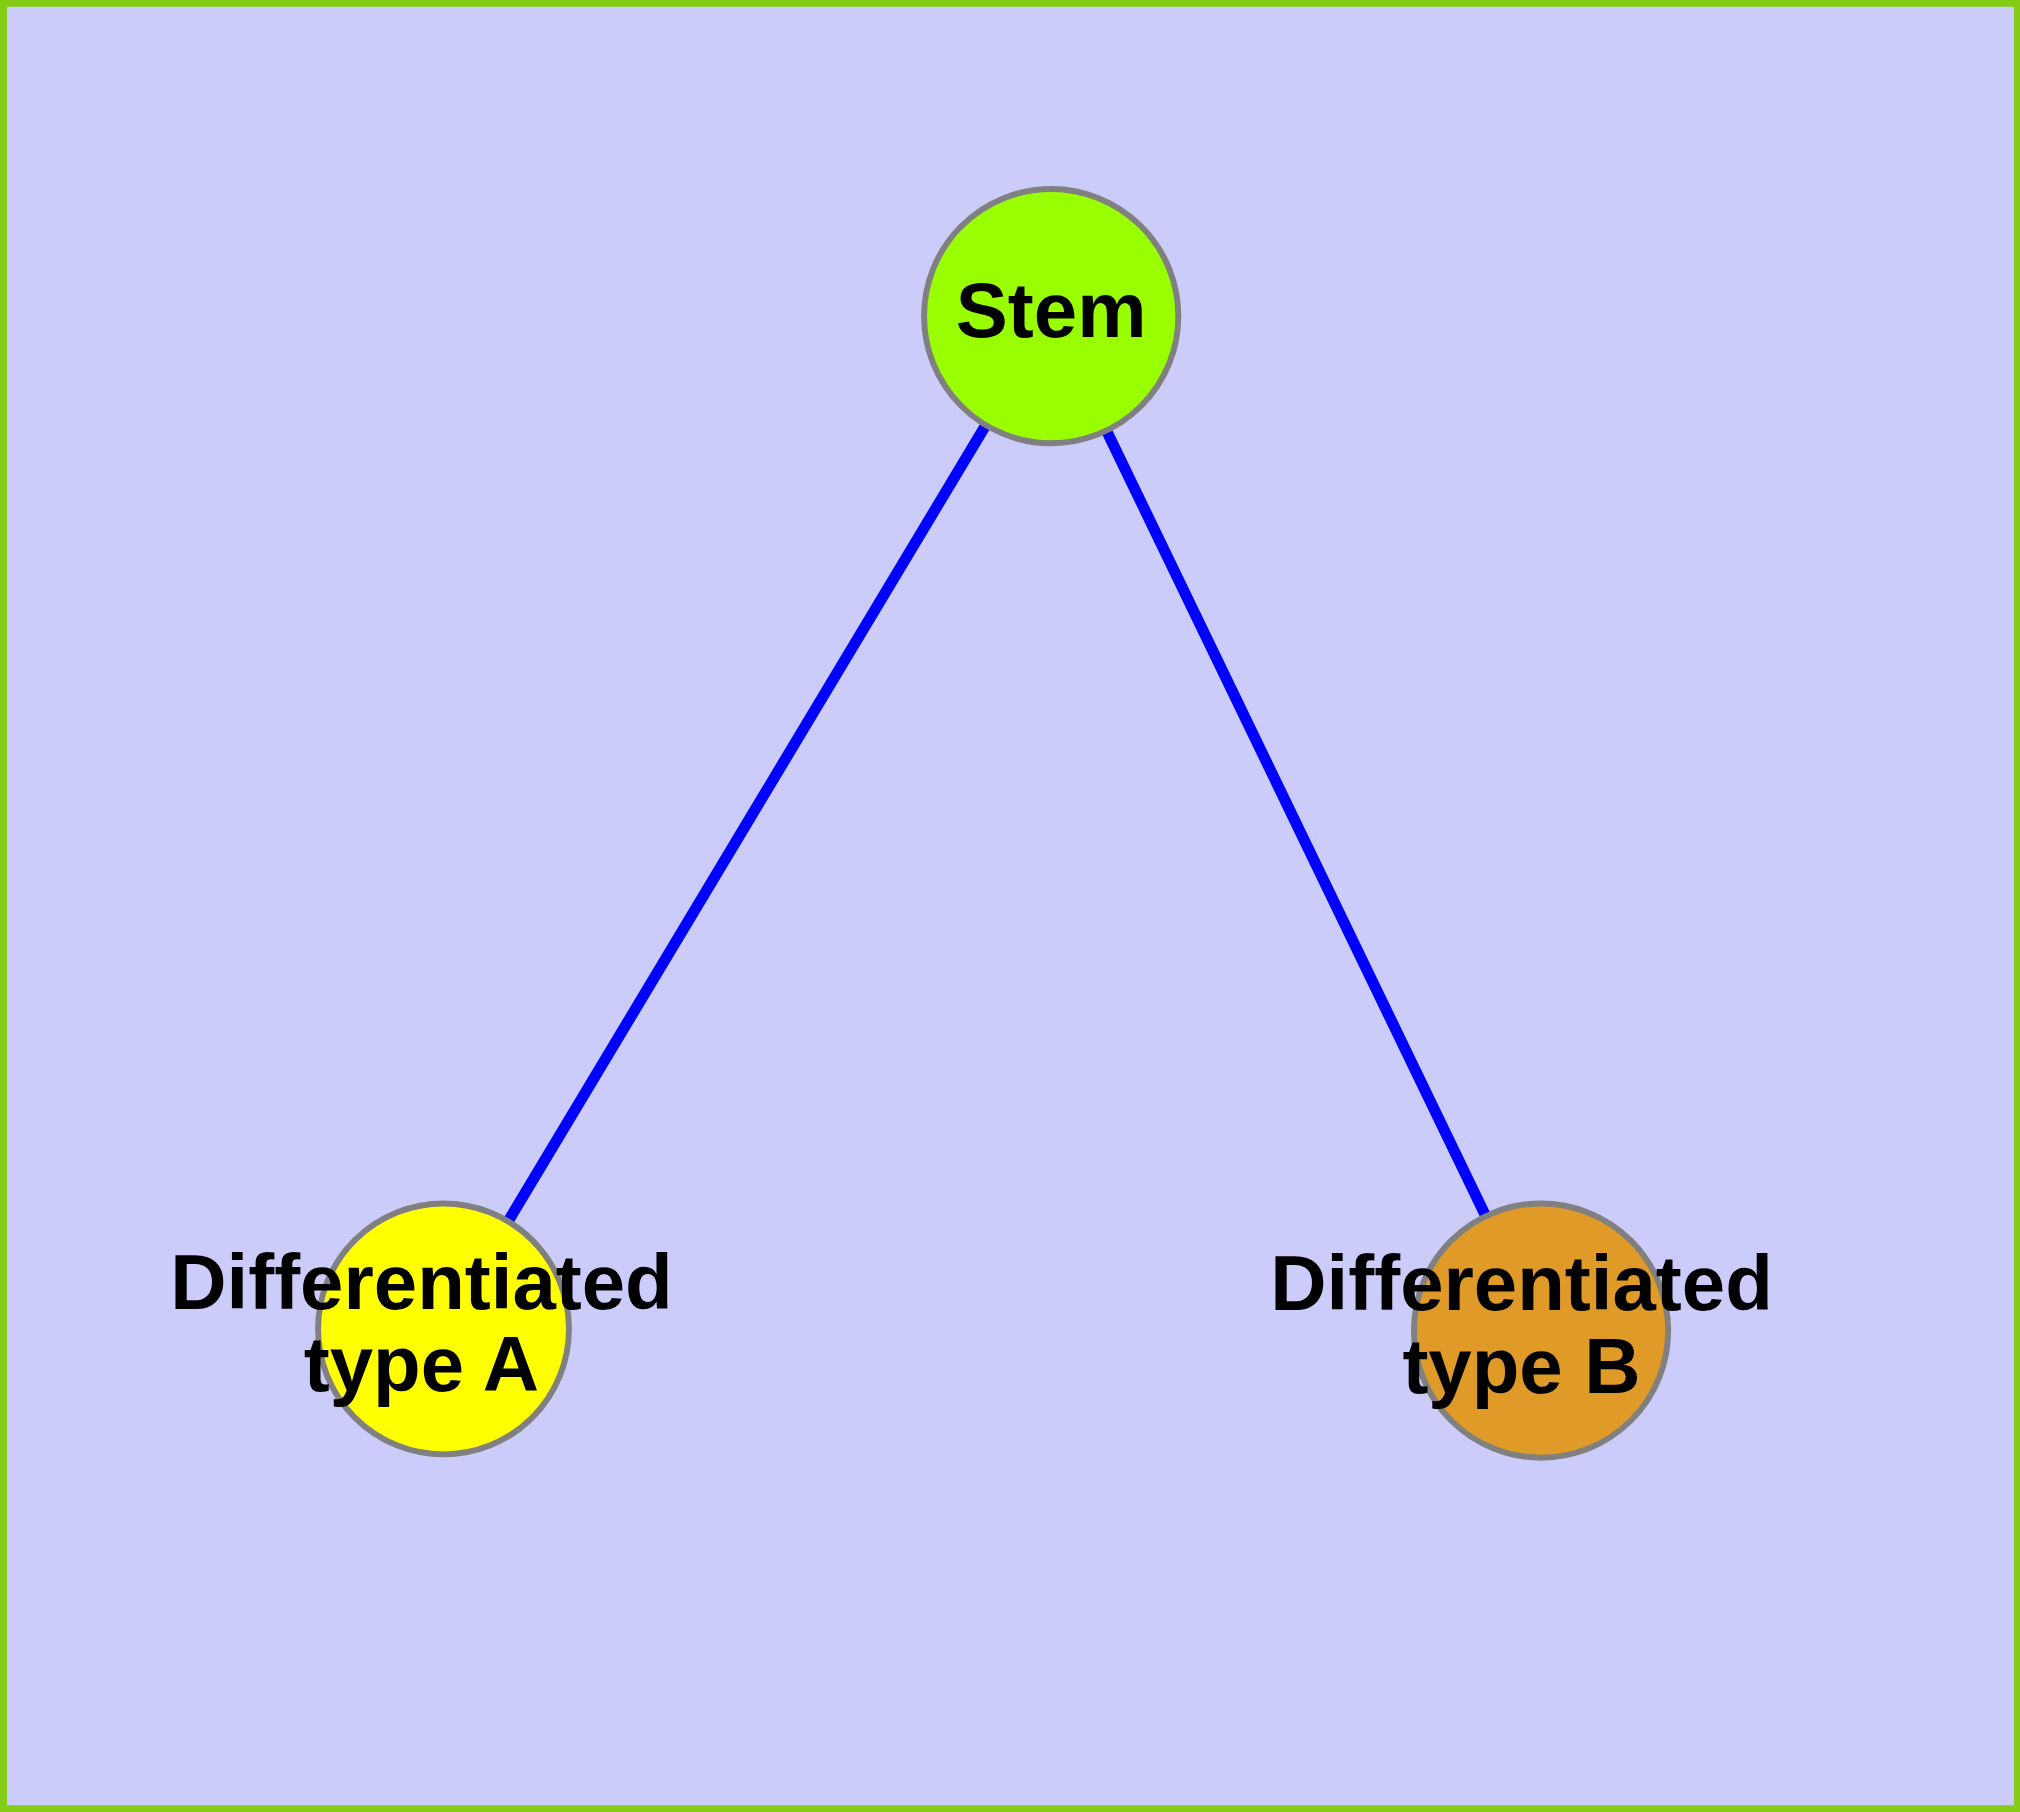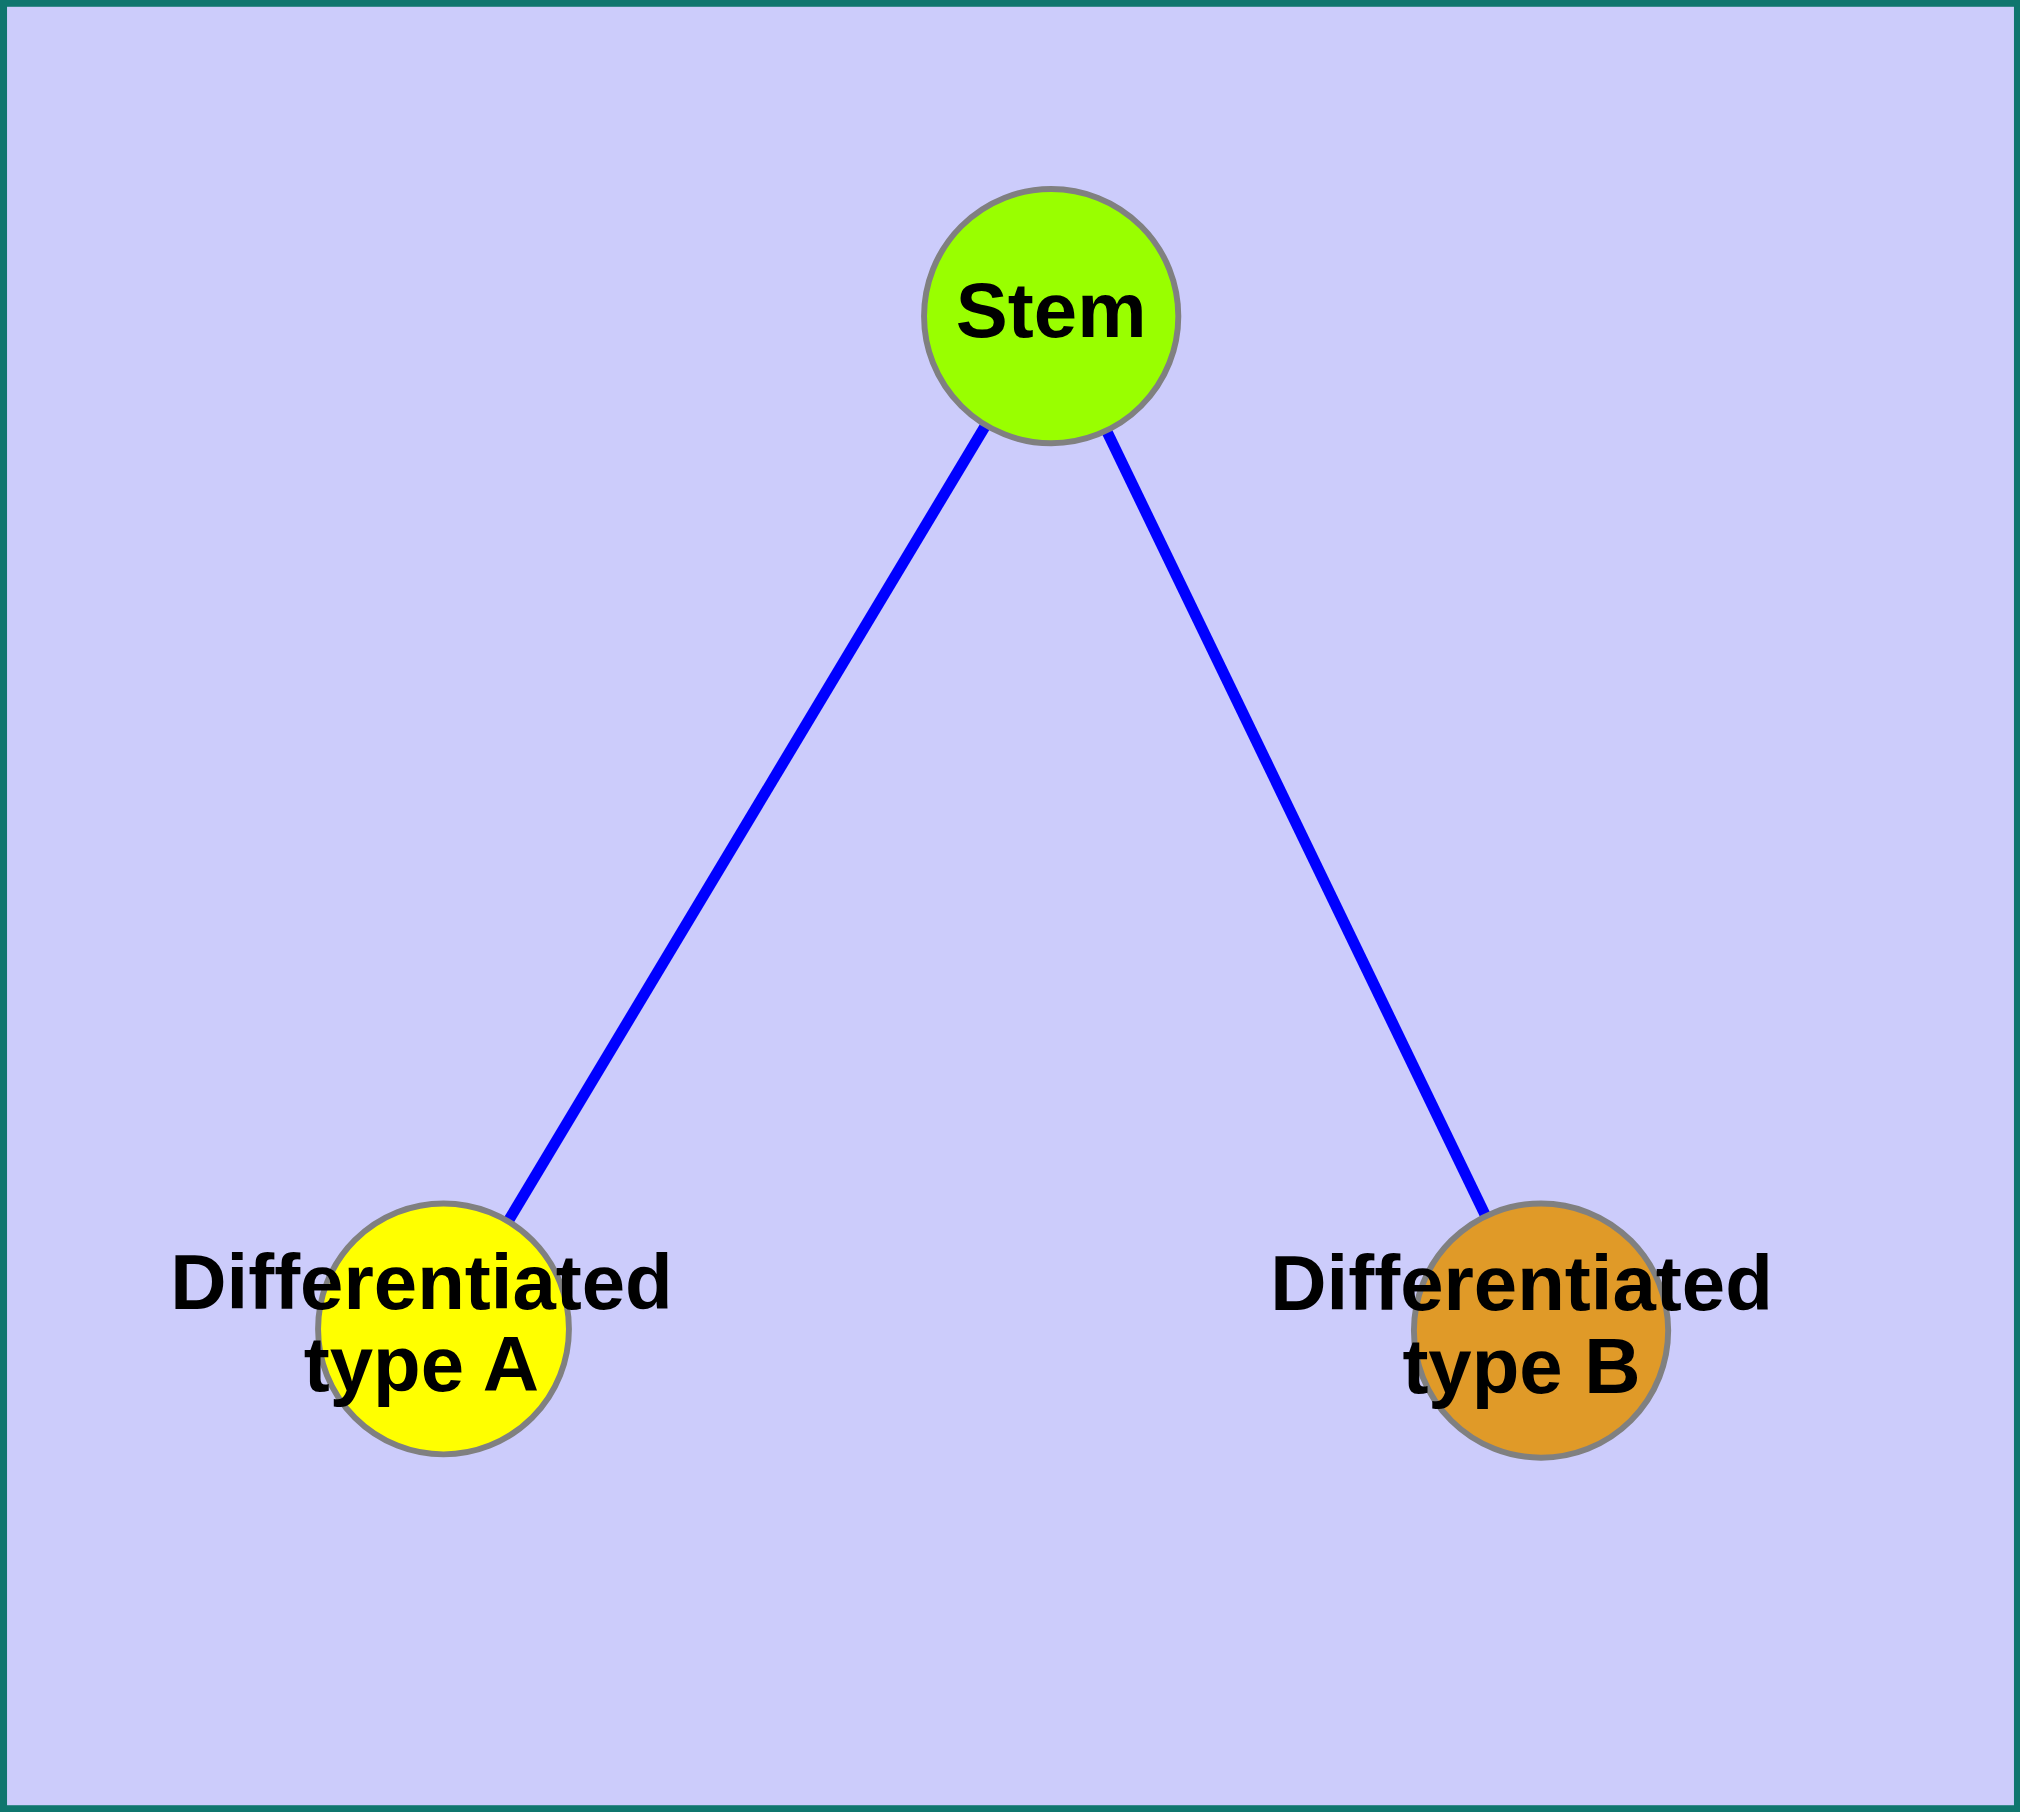--- a/index.html
+++ b/index.html
@@ -32,21 +32,21 @@
     fill: #000000;
     font-family: "Liberation Sans", sans-serif;
     text-anchor: middle;
     dominant-baseline: middle;
     paint-order: normal;
   }
 </style>
 </head>
 <body style="background: rgb(255, 255, 255);">
 
-<div id="graph-canvas" style="background: #0f766e; text-align: right;">
+<div id="graph-canvas" style="background: #84cc16; text-align: right;">
   <svg id="graph-svg" viewBox="0 0 2384 2138" xmlns="http://www.w3.org/2000/svg">
 
     <rect id="plot-bg" x="8" y="8" width="2368" height="2122" fill="#ccccfb"></rect>
 
     <g id="edge-layer">
         <line x1="1205.271536508642" y1="430.88077248559676" x2="596.8610106491757" y2="1444.8983155847072" stroke="#0000ff" stroke-width="13" stroke-linecap="butt"></line>
         <line x1="1269.3512422018978" y1="433.7844929336878" x2="1754.7317668092428" y2="1438.975648565162" stroke="#0000ff" stroke-width="13" stroke-linecap="butt"></line>
       </g>
     <g id="node-layer">
         <circle cx="1240" cy="373" r="150" fill="#99ff00" stroke="#808080" stroke-width="7"></circle>

